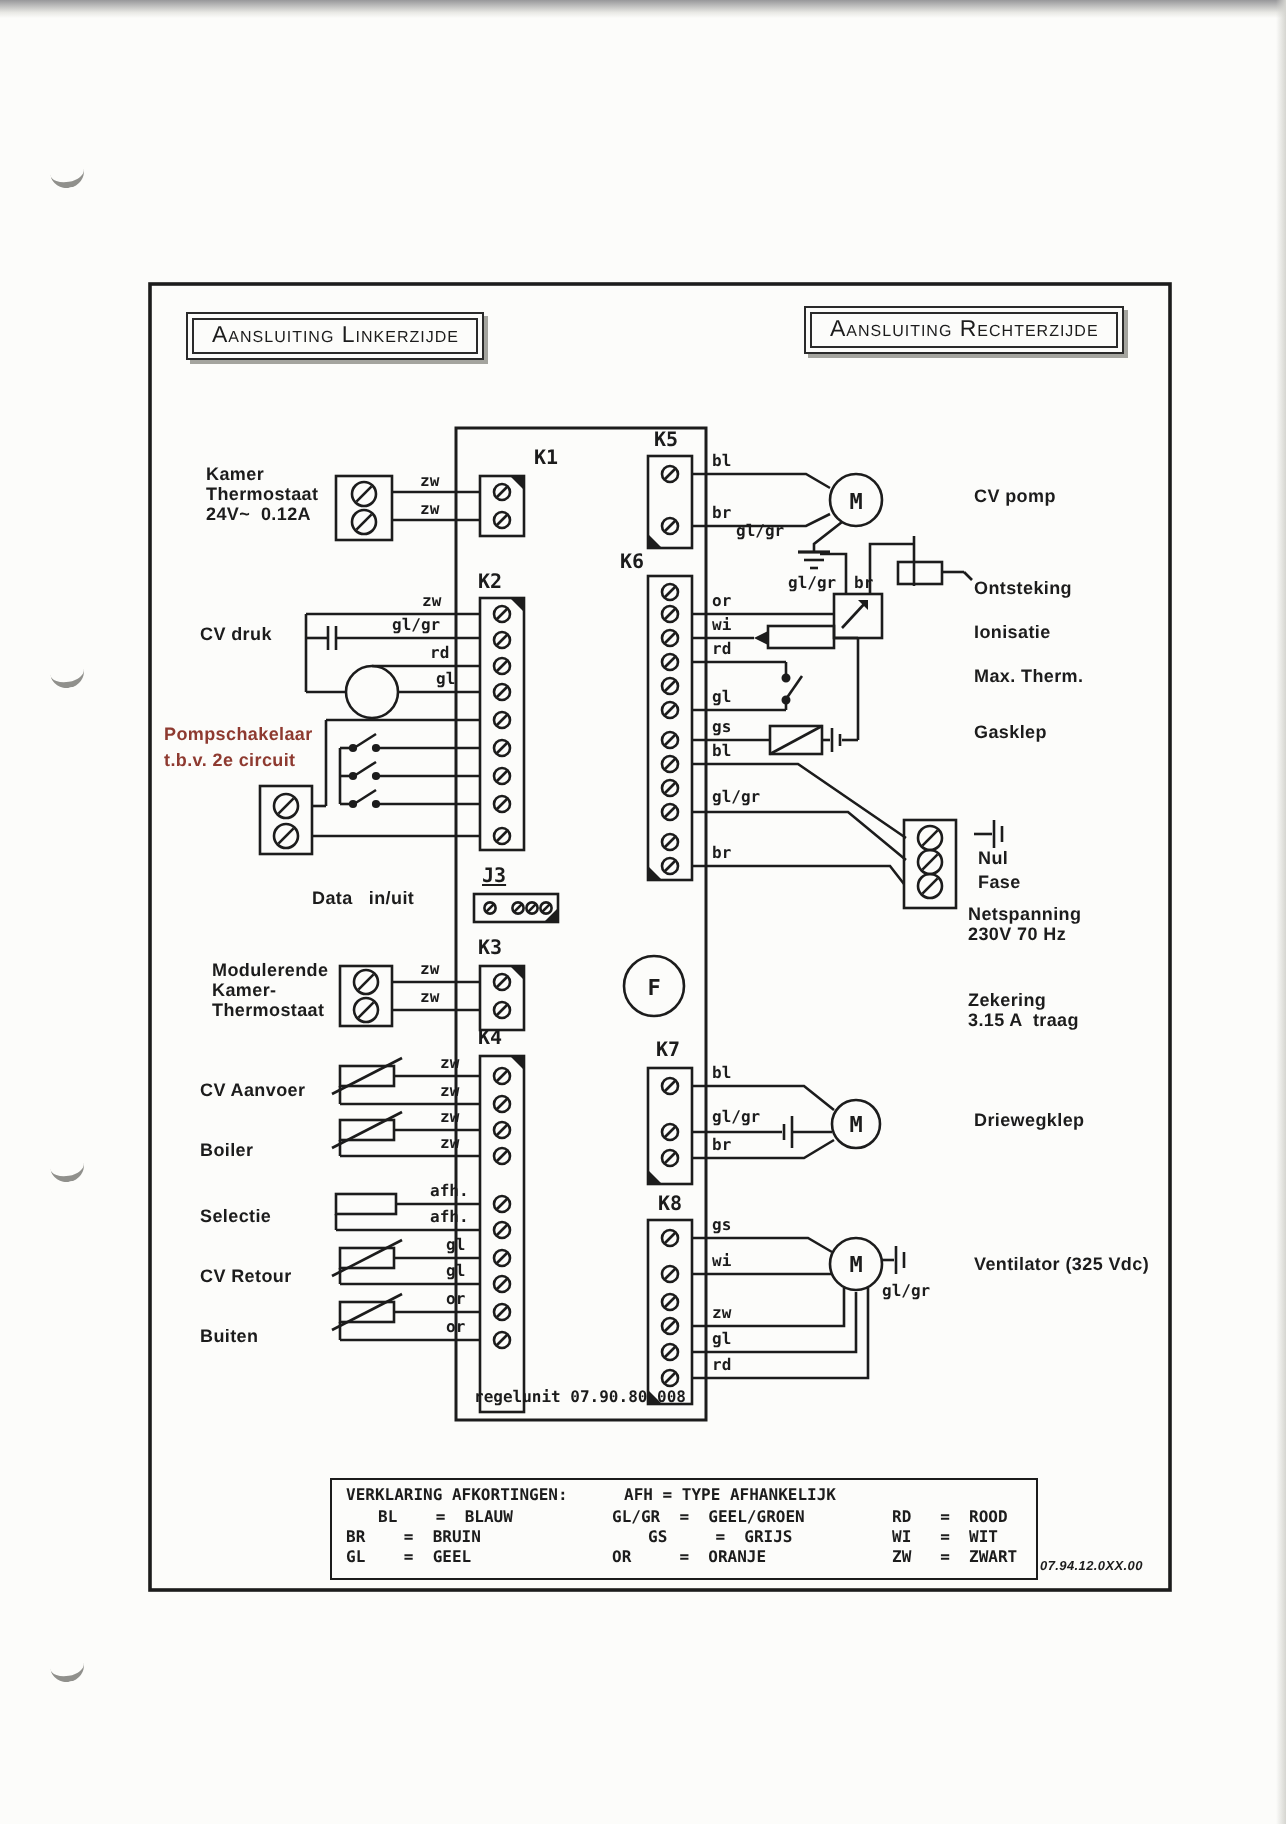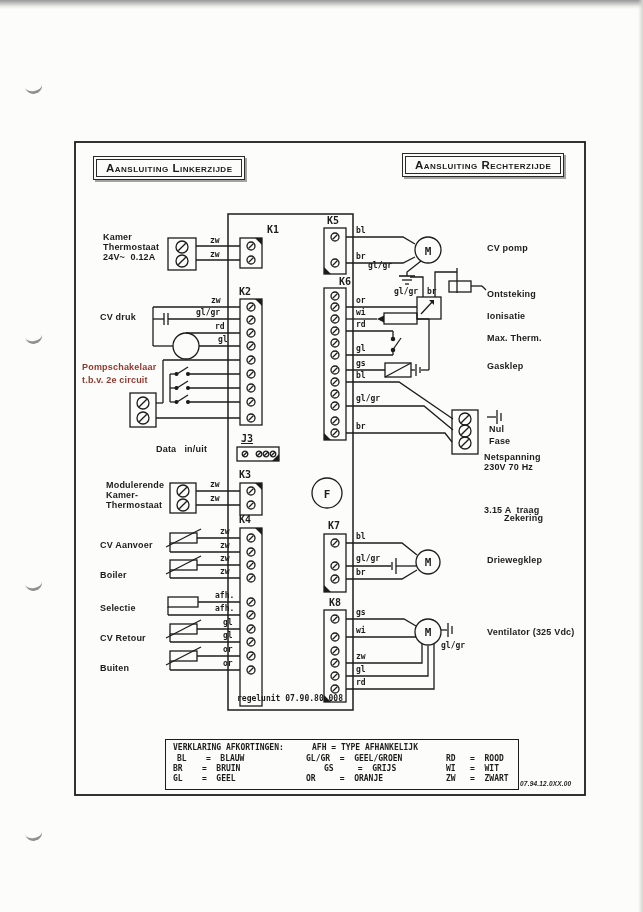--- a/index.html
+++ b/index.html
@@ -11,21 +11,21 @@
               background:linear-gradient(90deg,rgba(255,255,255,0),#d5d5d0);}
   .punch{position:absolute;left:25px;width:17px;height:13px;border-bottom:3px solid #90908c;
          border-radius:50%;transform:rotate(-10deg);}
   .lbl{position:absolute;font-size:9px;font-weight:bold;white-space:pre;letter-spacing:.2px;}
   .red{color:#8e3a30;}
   .wl{position:absolute;font-family:"DejaVu Sans Mono",monospace;font-size:8px;font-weight:bold;white-space:pre;}
   .kl{position:absolute;font-family:"DejaVu Sans Mono",monospace;font-size:10px;font-weight:bold;}
   .ucode{position:absolute;font-family:"DejaVu Sans Mono",monospace;font-size:8px;font-weight:bold;}
   .tbox{position:absolute;border:1.5px solid #2a2a2a;background:#fcfcfa;
         box-shadow:2px 2px 0 #a4a49e;padding:2px;}
-  .tbox-in{border:1px solid #2a2a2a;padding:2px 9px;font-size:11.5px;font-weight:bold;
+  .tbox-in{border:1px solid #2a2a2a;padding:2px 9px;font-size:11.5px;font-weight:normal;
            font-variant:small-caps;letter-spacing:.5px;text-align:center;white-space:nowrap;}
   .warn{position:absolute;border:2px solid #111;background:#fdfdfb;
         box-shadow:5px -5px 0 -1px #111;display:flex;align-items:center;
         padding:2px 10px;font-weight:bold;font-variant:small-caps;width:100px;justify-content:space-between;}
   .warn .wp{font-size:11px;letter-spacing:.4px;}
   .warn .wv{font-size:12.5px;letter-spacing:.4px;}
   .legend{position:absolute;left:165px;top:739px;width:352px;height:49px;
           border:1.5px solid #1c1c1c;background:#fcfcfa;}
   .lg{position:absolute;font-family:"DejaVu Sans Mono",monospace;font-size:8px;font-weight:bold;white-space:pre;}
   .doccode{position:absolute;left:520px;top:780px;font-size:6.5px;font-weight:bold;font-style:italic;letter-spacing:.2px;}
@@ -324,21 +324,21 @@
   <div class="tbox" style="left:402px;top:153px;">
     <div class="tbox-in">Aansluiting Rechterzijde</div>
   </div>
 
   <div class="kl" style="left:239px;top:224px;padding-left:28px;">K1</div>
   <div class="kl" style="left:239px;top:286px;">K2</div>
   <div class="kl" style="left:241px;top:433px;text-decoration:underline;">J3</div>
   <div class="kl" style="left:239px;top:469px;">K3</div>
   <div class="kl" style="left:239px;top:514px;text-align:right;">K4</div>
   <div class="kl" style="left:327px;top:215px;">K5</div>
-  <div class="kl" style="left:339px;top:276px;">K6</div>
+  <div class="kl" style="left:310px;top:276px;">K6</div>
   <div class="kl" style="left:328px;top:520px;">K7</div>
   <div class="kl" style="left:329px;top:597px;">K8</div>
   <div class="ucode" style="left:237px;top:694px;">regelunit 07.90.80.008</div>
 
   <div class="lbl" style="left:103px;top:232px;">Kamer</div>
   <div class="lbl" style="left:103px;top:242px;">Thermostaat</div>
   <div class="lbl" style="left:103px;top:252px;">24V~  0.12A</div>
   <div class="lbl" style="left:100px;top:312px;">CV druk</div>
   <div class="lbl red" style="left:82px;top:362px;">Pompschakelaar</div>
   <div class="lbl red" style="left:82px;top:375px;">t.b.v. 2e circuit</div>
@@ -354,21 +354,21 @@
 
   <div class="lbl" style="left:487px;top:243px;">CV pomp</div>
   <div class="lbl" style="left:487px;top:289px;">Ontsteking</div>
   <div class="lbl" style="left:487px;top:311px;">Ionisatie</div>
   <div class="lbl" style="left:487px;top:333px;">Max. Therm.</div>
   <div class="lbl" style="left:487px;top:361px;">Gasklep</div>
   <div class="lbl" style="left:489px;top:424px;">Nul</div>
   <div class="lbl" style="left:489px;top:436px;">Fase</div>
   <div class="lbl" style="left:484px;top:452px;">Netspanning</div>
   <div class="lbl" style="left:484px;top:462px;">230V 70 Hz</div>
-  <div class="lbl" style="left:504px;top:495px;margin-top:18px;">Zekering</div>
+  <div class="lbl" style="left:484px;top:495px;">Zekering</div>
   <div class="lbl" style="left:484px;top:505px;">3.15 A  traag</div>
   <div class="lbl" style="left:487px;top:555px;">Driewegklep</div>
   <div class="lbl" style="left:487px;top:627px;">Ventilator (325 Vdc)</div>
 
   <div class="wl" style="left:210px;top:236px;">zw</div>
   <div class="wl" style="left:210px;top:250px;">zw</div>
   <div class="wl" style="left:211px;top:296px;">zw</div>
   <div class="wl" style="left:196px;top:308px;">gl/gr</div>
   <div class="wl" style="left:215px;top:322px;">rd</div>
   <div class="wl" style="left:218px;top:335px;">gl</div>
@@ -404,21 +404,21 @@
   <div class="wl" style="left:356px;top:608px;">gs</div>
   <div class="wl" style="left:356px;top:626px;">wi</div>
   <div class="wl" style="left:356px;top:652px;">zw</div>
   <div class="wl" style="left:356px;top:665px;">gl</div>
   <div class="wl" style="left:356px;top:678px;">rd</div>
   <div class="wl" style="left:441px;top:641px;">gl/gr</div>
 
   <div class="legend">
     <div class="lg" style="left:7px;top:3px;">VERKLARING AFKORTINGEN:</div>
     <div class="lg" style="left:146px;top:3px;">AFH = TYPE AFHANKELIJK</div>
-    <div class="lg" style="left:11px;top:14px;">BL    =  BLAUW</div>
+    <div class="lg" style="left:23px;top:14px;">BL    =  BLAUW</div>
     <div class="lg" style="left:7px;top:24px;">BR    =  BRUIN</div>
     <div class="lg" style="left:7px;top:34px;">GL    =  GEEL</div>
     <div class="lg" style="left:140px;top:14px;">GL/GR  =  GEEL/GROEN</div>
     <div class="lg" style="left:140px;top:24px;padding-left:18px;">GS     =  GRIJS</div>
     <div class="lg" style="left:140px;top:34px;">OR     =  ORANJE</div>
     <div class="lg" style="left:280px;top:14px;">RD   =  ROOD</div>
     <div class="lg" style="left:280px;top:24px;">WI   =  WIT</div>
     <div class="lg" style="left:280px;top:34px;">ZW   =  ZWART</div>
   </div>
 

